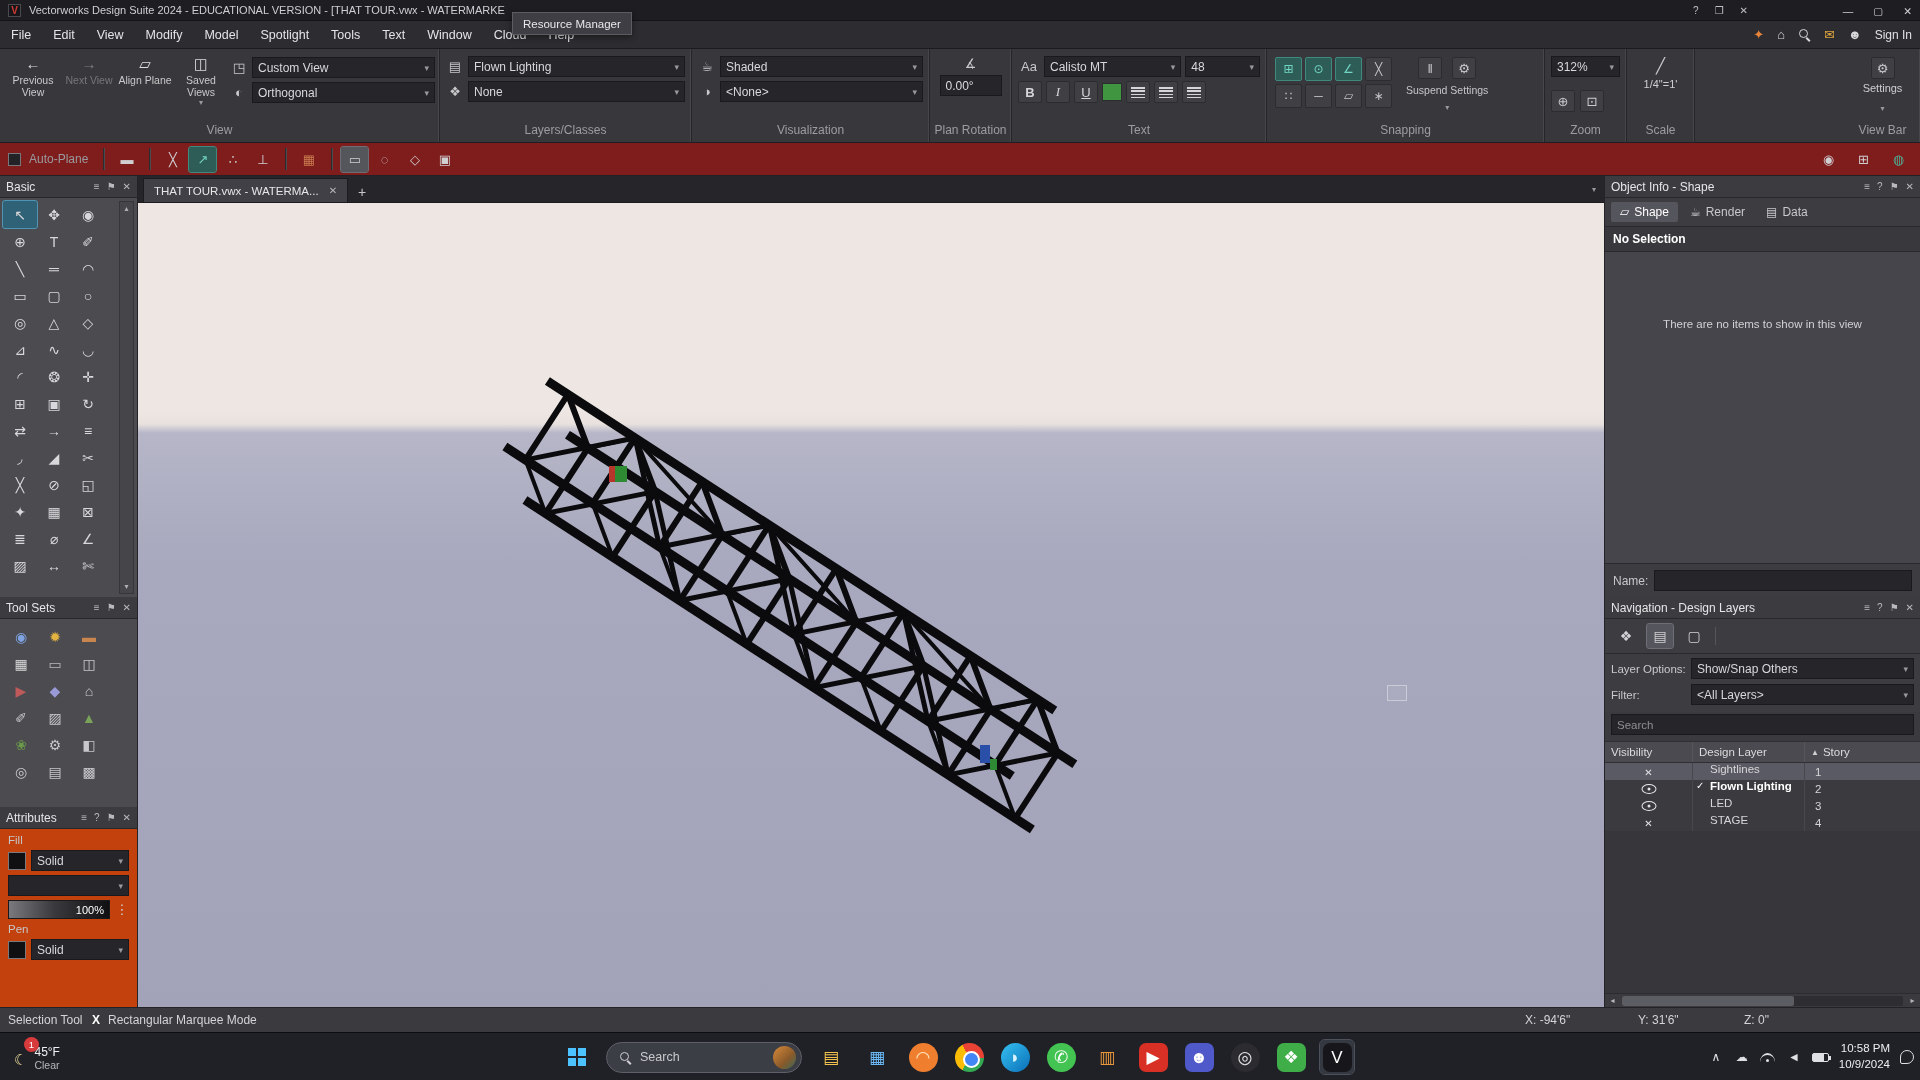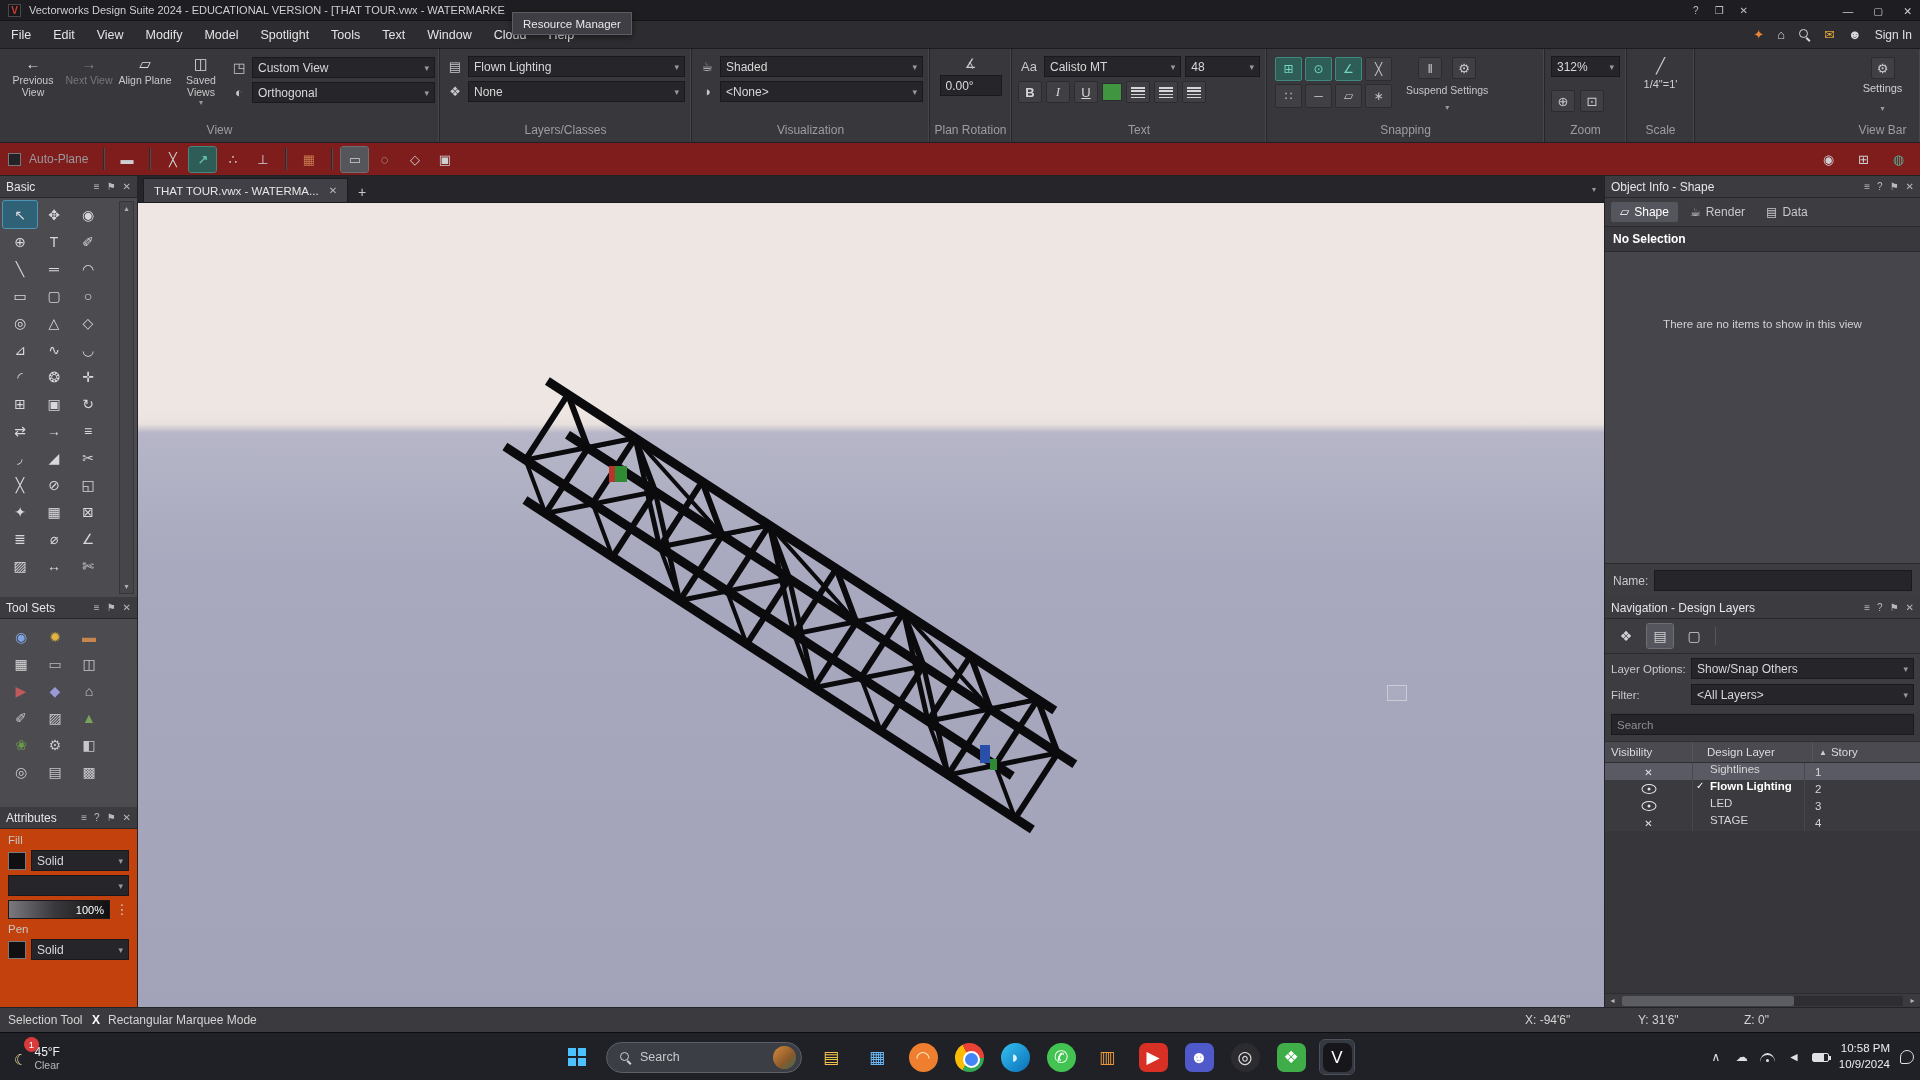--- a/index.html
+++ b/index.html
@@ -154,21 +154,21 @@
   .nav-form { padding:4px 6px 2px; background:#3c3c41; }
   .frow { display:flex; align-items:center; gap:4px; margin-bottom:5px; font-size:11.5px; color:#c9c9cb; }
   .frow .lab { width:76px; flex:none; }
   .nav-search { margin:2px 6px 6px; display:flex; }
   .nav-search input { flex:1; height:21px; background:#26262a; border:1px solid #1a1a1d; color:#e0e0e2;
     font-size:11.5px; padding:0 5px; font-family:inherit; }
   .nav-search input::placeholder { color:#8f8f93; }
   .nav-thead { display:flex; height:22px; align-items:center; background:#4a4a50;
     border-top:1px solid #2e2e33; border-bottom:1px solid #2e2e33; font-size:11.5px; color:#dcdcde; }
   .col-vis { width:88px; padding-left:6px; border-right:1px solid #55555a; height:100%; display:flex; align-items:center; }
-  .col-layer { width:112px; padding-left:6px; border-right:1px solid #55555a; height:100%; display:flex; align-items:center;margin-left:8px; }
+  .col-layer { width:112px; padding-left:6px; border-right:1px solid #55555a; height:100%; display:flex; align-items:center; }
   .col-story { flex:1; padding-left:6px; display:flex; align-items:center; gap:4px; }
   .sort { font-size:8px; color:#cfcfd1; }
   .nav-rows { background:#3a3a3f; }
   .nav-row { display:flex; height:17px; align-items:center; font-size:11.5px; color:#d6d6d8; }
   .nav-row.selected { background:#5a5a64; }
   .nav-row.active .layer-name { color:#fff; font-weight:bold; }
   .vis { width:88px; height:100%; position:relative; border-right:1px solid #47474c; }
   .vis.x::before { content:"✕"; position:absolute; left:50%; top:50%; transform:translate(-50%,-50%);
     font-size:10px; color:#e2e2e4; }
   .vis.eye::before { content:""; position:absolute; left:50%; top:50%; transform:translate(-50%,-50%);

